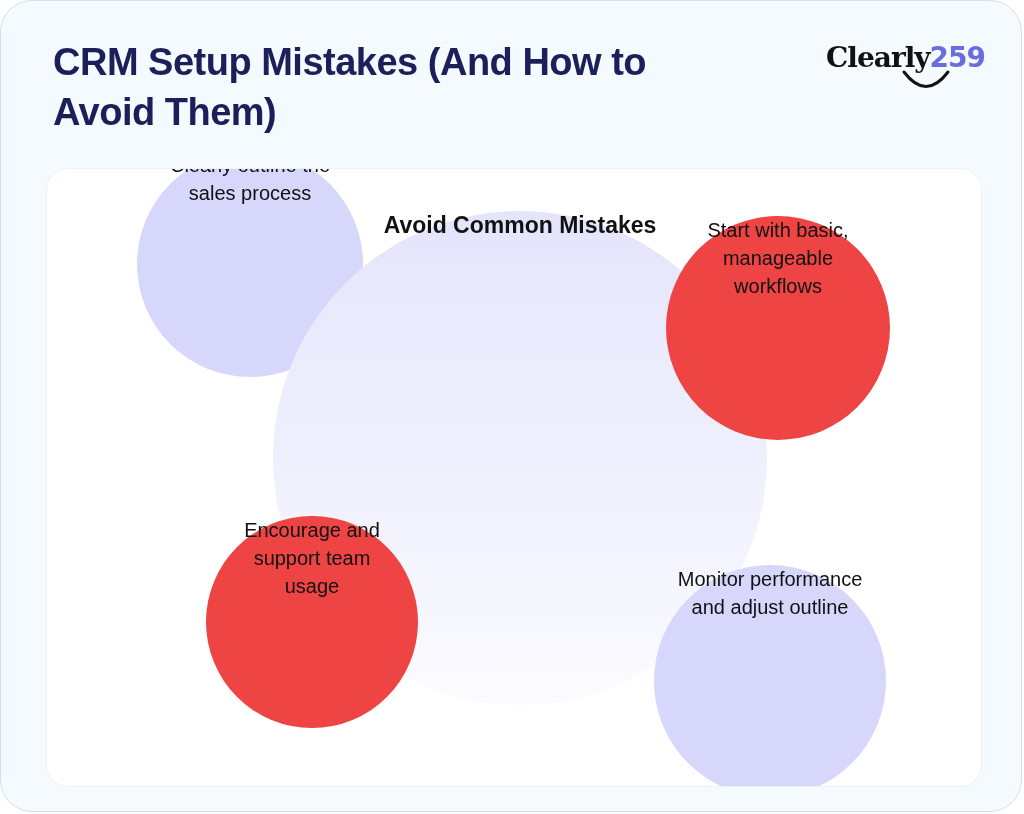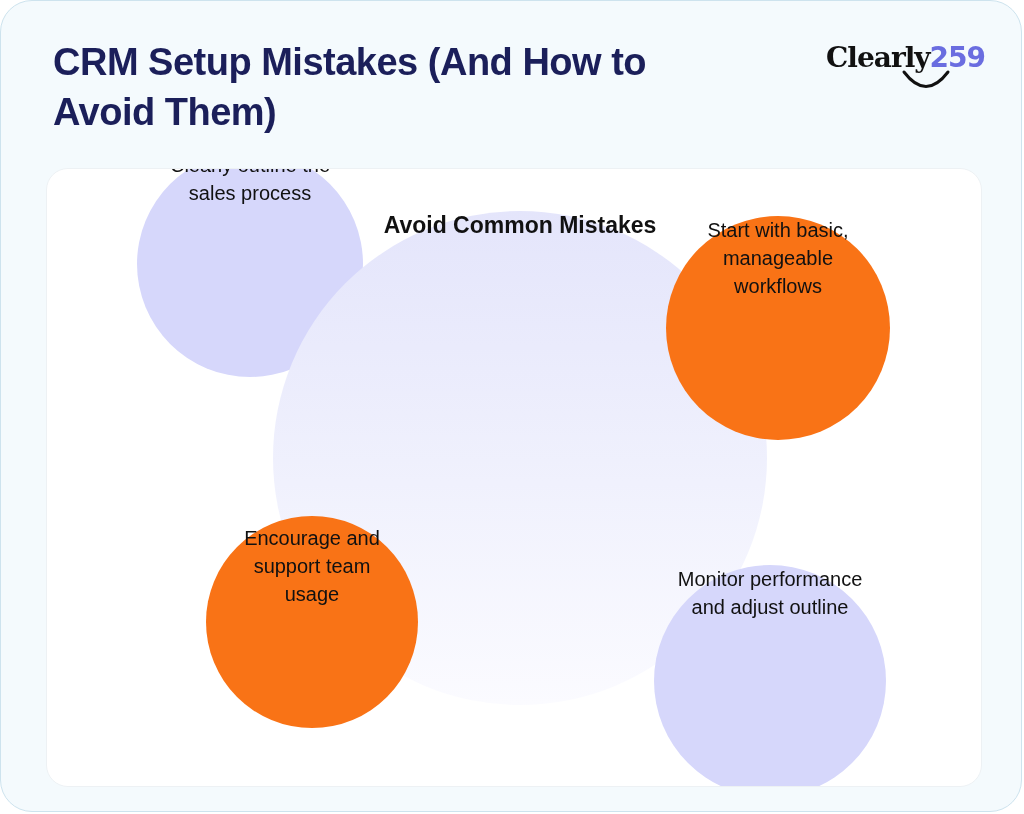--- a/index.html
+++ b/index.html
@@ -6,21 +6,21 @@
   body { width:1024px; height:814px; background:#ffffff; position:relative; overflow:hidden; font-family:"Liberation Sans", sans-serif; }
   .frame { position:absolute; left:0; top:0; width:1020px; height:810px; border:1.5px solid #cde3ee; border-radius:32px; background:#f4fafd; overflow:hidden; }
   .title { position:absolute; left:52px; top:36px; margin:0; font-family:Liberation Sans, sans-serif; font-weight:bold; font-size:38px; line-height:50px; color:#1b1f5a; letter-spacing:-0.5px; width:620px; }
   .logo { position:absolute; left:825px; top:40px; width:160px; height:52px; }
   .logo-text { position:absolute; left:0; top:0; font-family:"DejaVu Serif", serif; font-weight:bold; font-size:28px; color:#111; letter-spacing:-1px; }
   .logo-num { color:#6a6de0; font-family:"DejaVu Sans", sans-serif; }
   .logo-smile { position:absolute; left:75px; top:28px; }
   .card { position:absolute; left:45px; top:167px; width:934px; height:617px; background:#ffffff; border:1px solid #edf1f4; border-radius:22px; overflow:hidden; }
   .circle { position:absolute; border-radius:50%; display:flex; align-items:flex-start; justify-content:center; text-align:center; color:#111; font-size:20px; line-height:28px; box-sizing:border-box; }
   .c-light { background:#d6d7fb; }
-  .c-dark { background:#f97316; }
+  .c-dark { background:#ef4444; }
   .c-center { background:linear-gradient(180deg, #e4e5fb 0%, #f0f1fd 55%, #fbfbff 100%); font-weight:bold; font-size:23px; }
   .ctext { padding:0 18px; }
 </style>
 </head>
 <body>
 
 <div class="frame">
   <h1 class="title">CRM Setup Mistakes (And How to Avoid Them)</h1>
 
   <div class="logo">
@@ -38,20 +38,20 @@
 
     <div class="circle c-center" style="left:226px; top:42px; width:494px; height:494px;">
       <span class="ctext">Avoid Common Mistakes</span>
     </div>
 
     <div class="circle c-dark" style="left:619px; top:47px; width:224px; height:224px;">
       <span class="ctext" style="max-width:190px;">Start with basic, manageable workflows</span>
     </div>
 
     <div class="circle c-dark" style="left:159px; top:347px; width:212px; height:212px;">
-      <span class="ctext" style="max-width:180px;margin-top:8px;">Encourage and support team usage</span>
+      <span class="ctext" style="max-width:180px;">Encourage and support team usage</span>
     </div>
 
     <div class="circle c-light" style="left:607px; top:396px; width:232px; height:232px;">
       <span class="ctext" style="max-width:200px;">Monitor performance and adjust outline</span>
     </div>
   </div>
 </div>
 
 </body></html>

